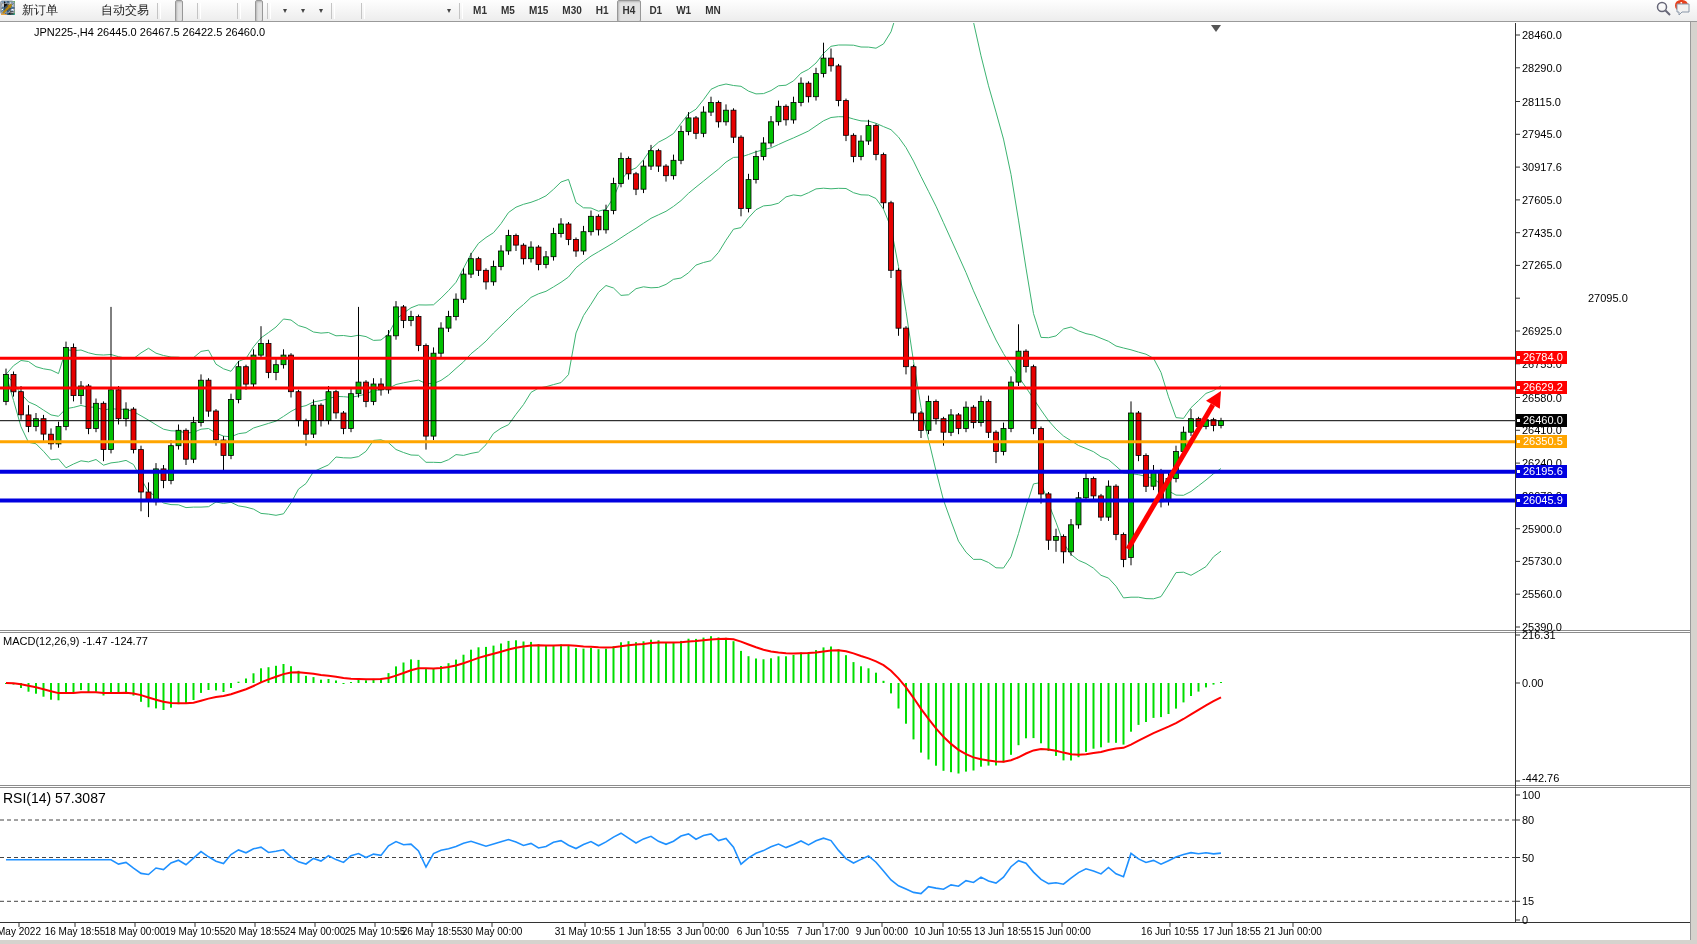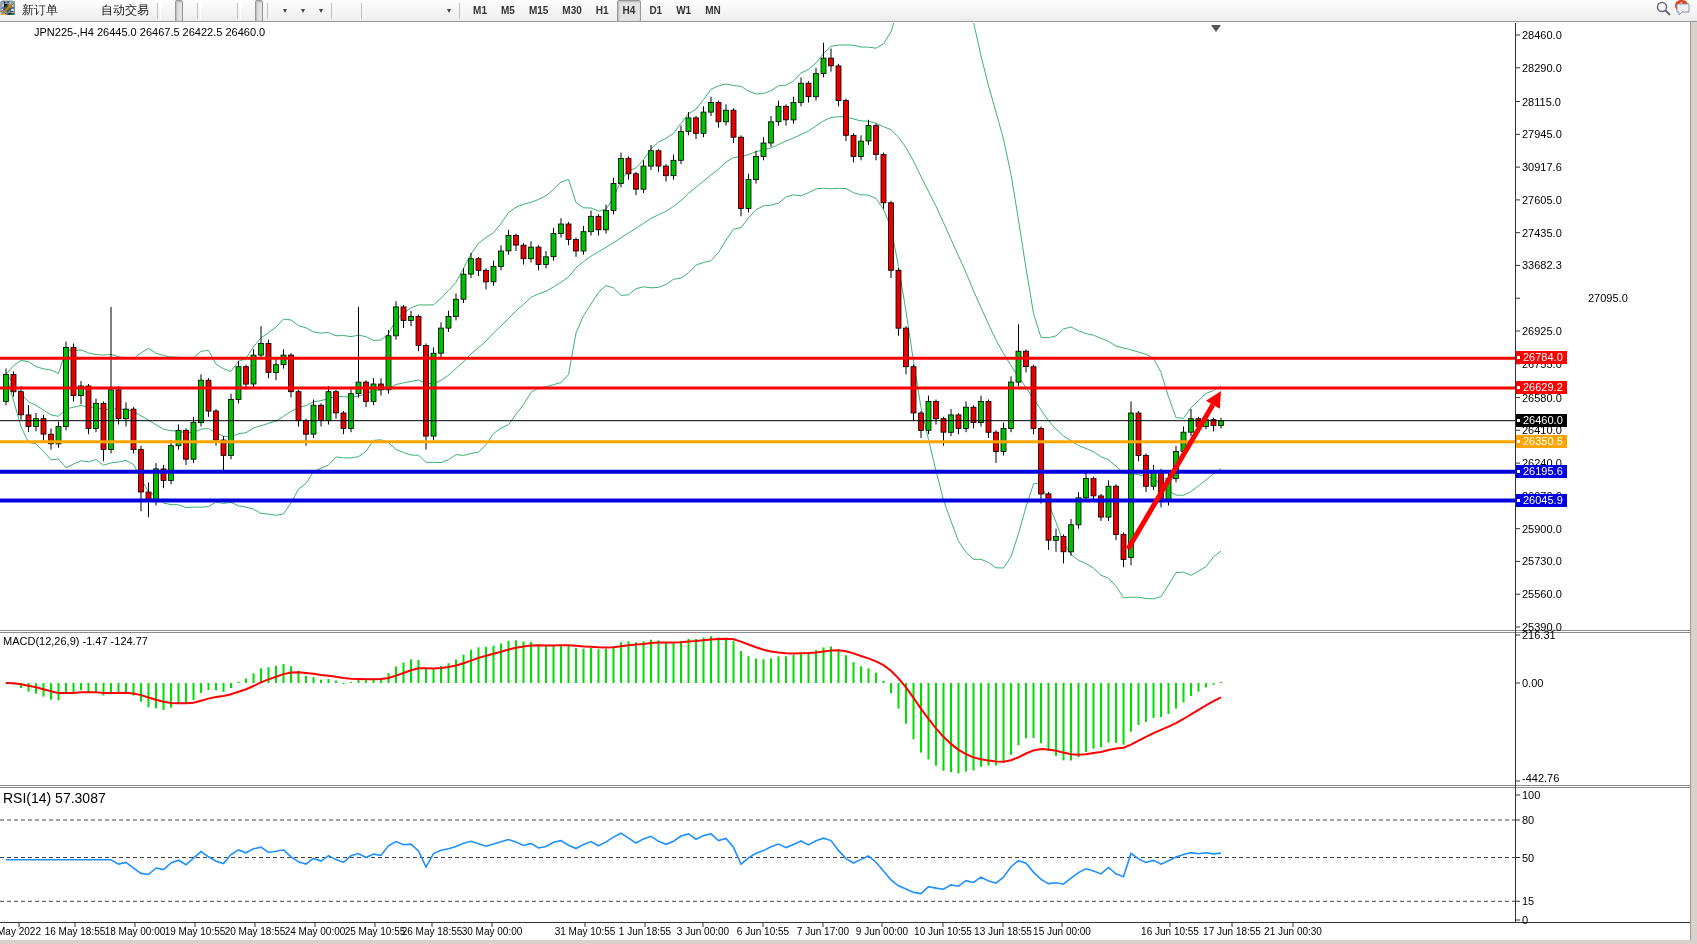--- a/index.html
+++ b/index.html
@@ -903,21 +903,21 @@
     <div id="macd-label">MACD(12,26,9) -1.47 -124.77</div>
     <div id="rsi-label">RSI(14) 57.3087</div>
     <div id="labels">
         <span class="lab" style="left:1522px;top:29px">28460.0</span>
         <span class="lab" style="left:1522px;top:62px">28290.0</span>
         <span class="lab" style="left:1522px;top:96px">28115.0</span>
         <span class="lab" style="left:1522px;top:128px">27945.0</span>
         <span class="lab" style="left:1522px;top:161px">30917.6</span>
         <span class="lab" style="left:1522px;top:194px">27605.0</span>
         <span class="lab" style="left:1522px;top:227px">27435.0</span>
-        <span class="lab" style="left:1522px;top:259px">33682.3</span>
+        <span class="lab" style="left:1522px;top:259px">27265.0</span>
         <span class="lab" style="left:1588px;top:292px">27095.0</span>
         <span class="lab" style="left:1522px;top:325px">26925.0</span>
         <span class="lab" style="left:1522px;top:358px">26755.0</span>
         <span class="lab" style="left:1522px;top:392px">26580.0</span>
         <span class="lab" style="left:1522px;top:424px">26410.0</span>
         <span class="lab" style="left:1522px;top:457px">26240.0</span>
         <span class="lab" style="left:1522px;top:490px">26070.0</span>
         <span class="lab" style="left:1522px;top:523px">25900.0</span>
         <span class="lab" style="left:1522px;top:555px">25730.0</span>
         <span class="lab" style="left:1522px;top:588px">25560.0</span>
@@ -949,16 +949,16 @@
         <span class="tlab" style="left:645px">1 Jun 18:55</span>
         <span class="tlab" style="left:703px">3 Jun 00:00</span>
         <span class="tlab" style="left:763px">6 Jun 10:55</span>
         <span class="tlab" style="left:823px">7 Jun 17:00</span>
         <span class="tlab" style="left:882px">9 Jun 00:00</span>
         <span class="tlab" style="left:943px">10 Jun 10:55</span>
         <span class="tlab" style="left:1003px">13 Jun 18:55</span>
         <span class="tlab" style="left:1062px">15 Jun 00:00</span>
         <span class="tlab" style="left:1170px">16 Jun 10:55</span>
         <span class="tlab" style="left:1232px">17 Jun 18:55</span>
-        <span class="tlab" style="left:1293px">21 Jun 00:30</span>
+        <span class="tlab" style="left:1293px">21 Jun 00:00</span>
       </div>
   </div>
 </div>
 
 </body></html>

